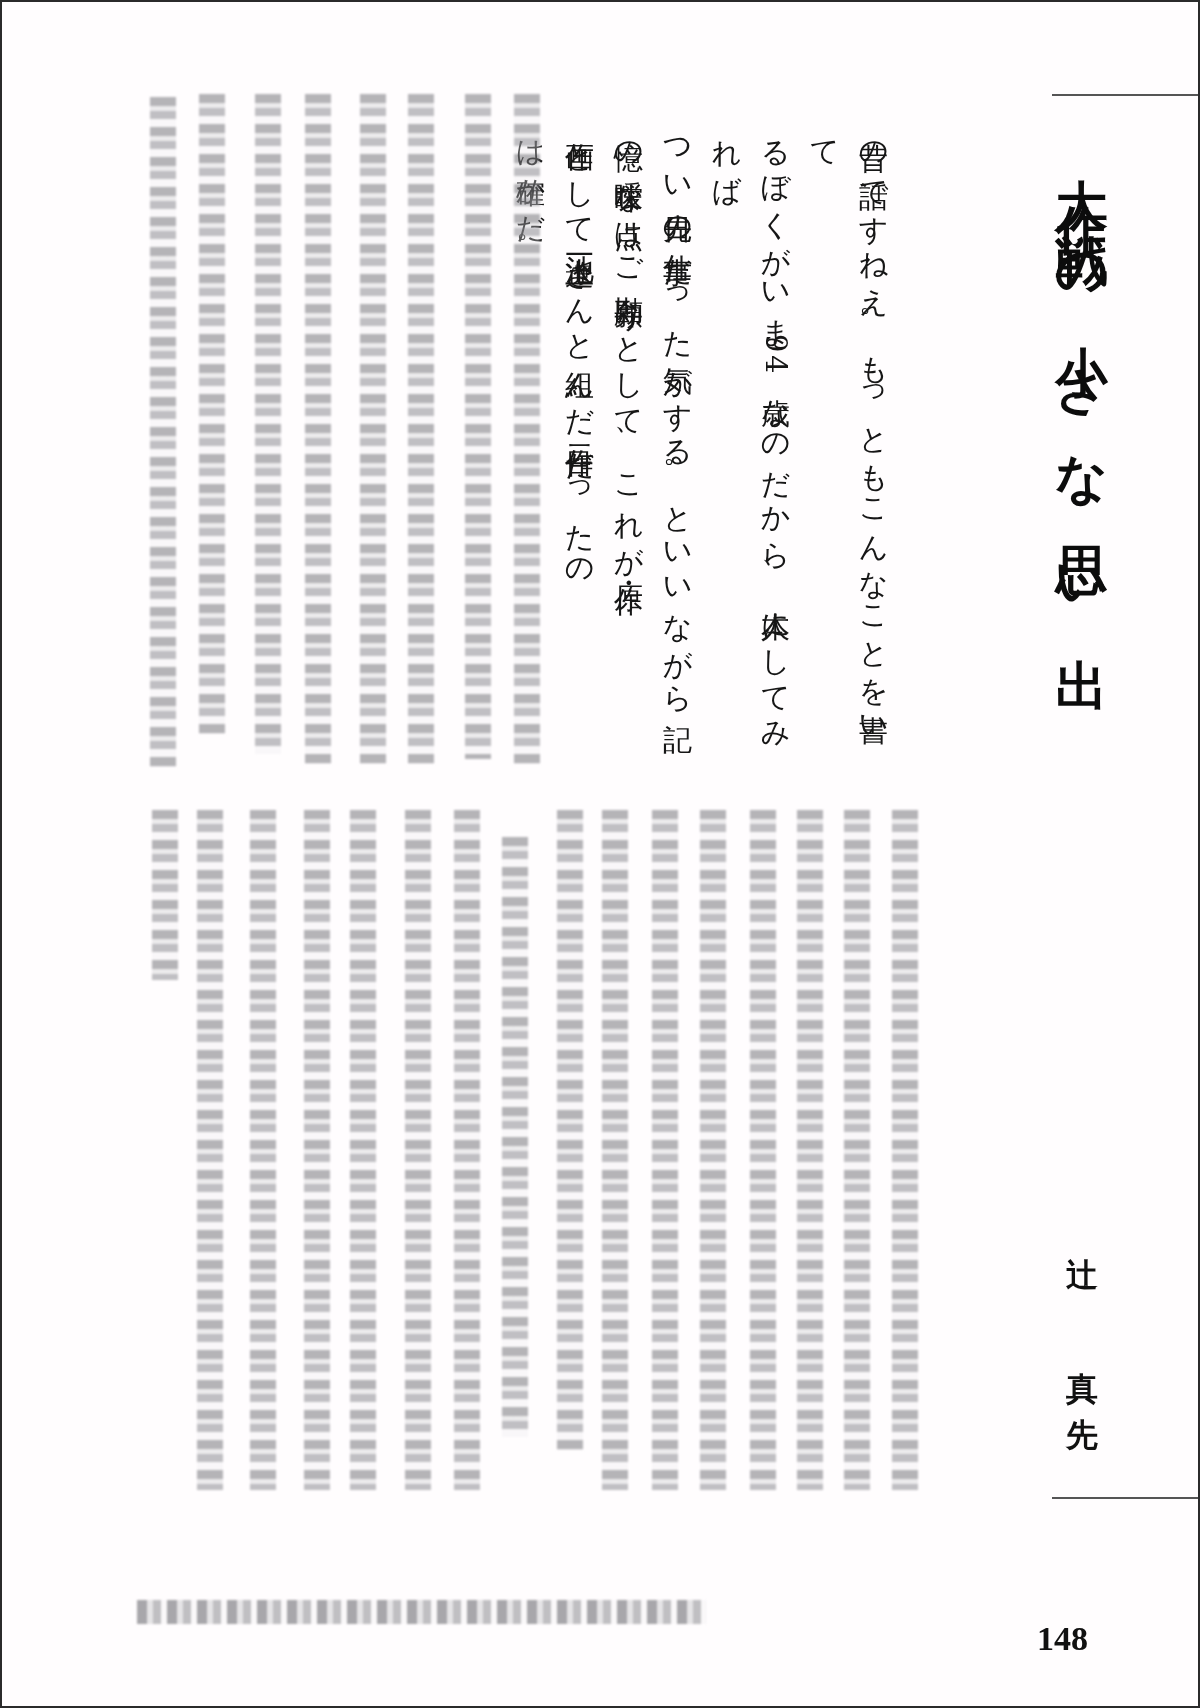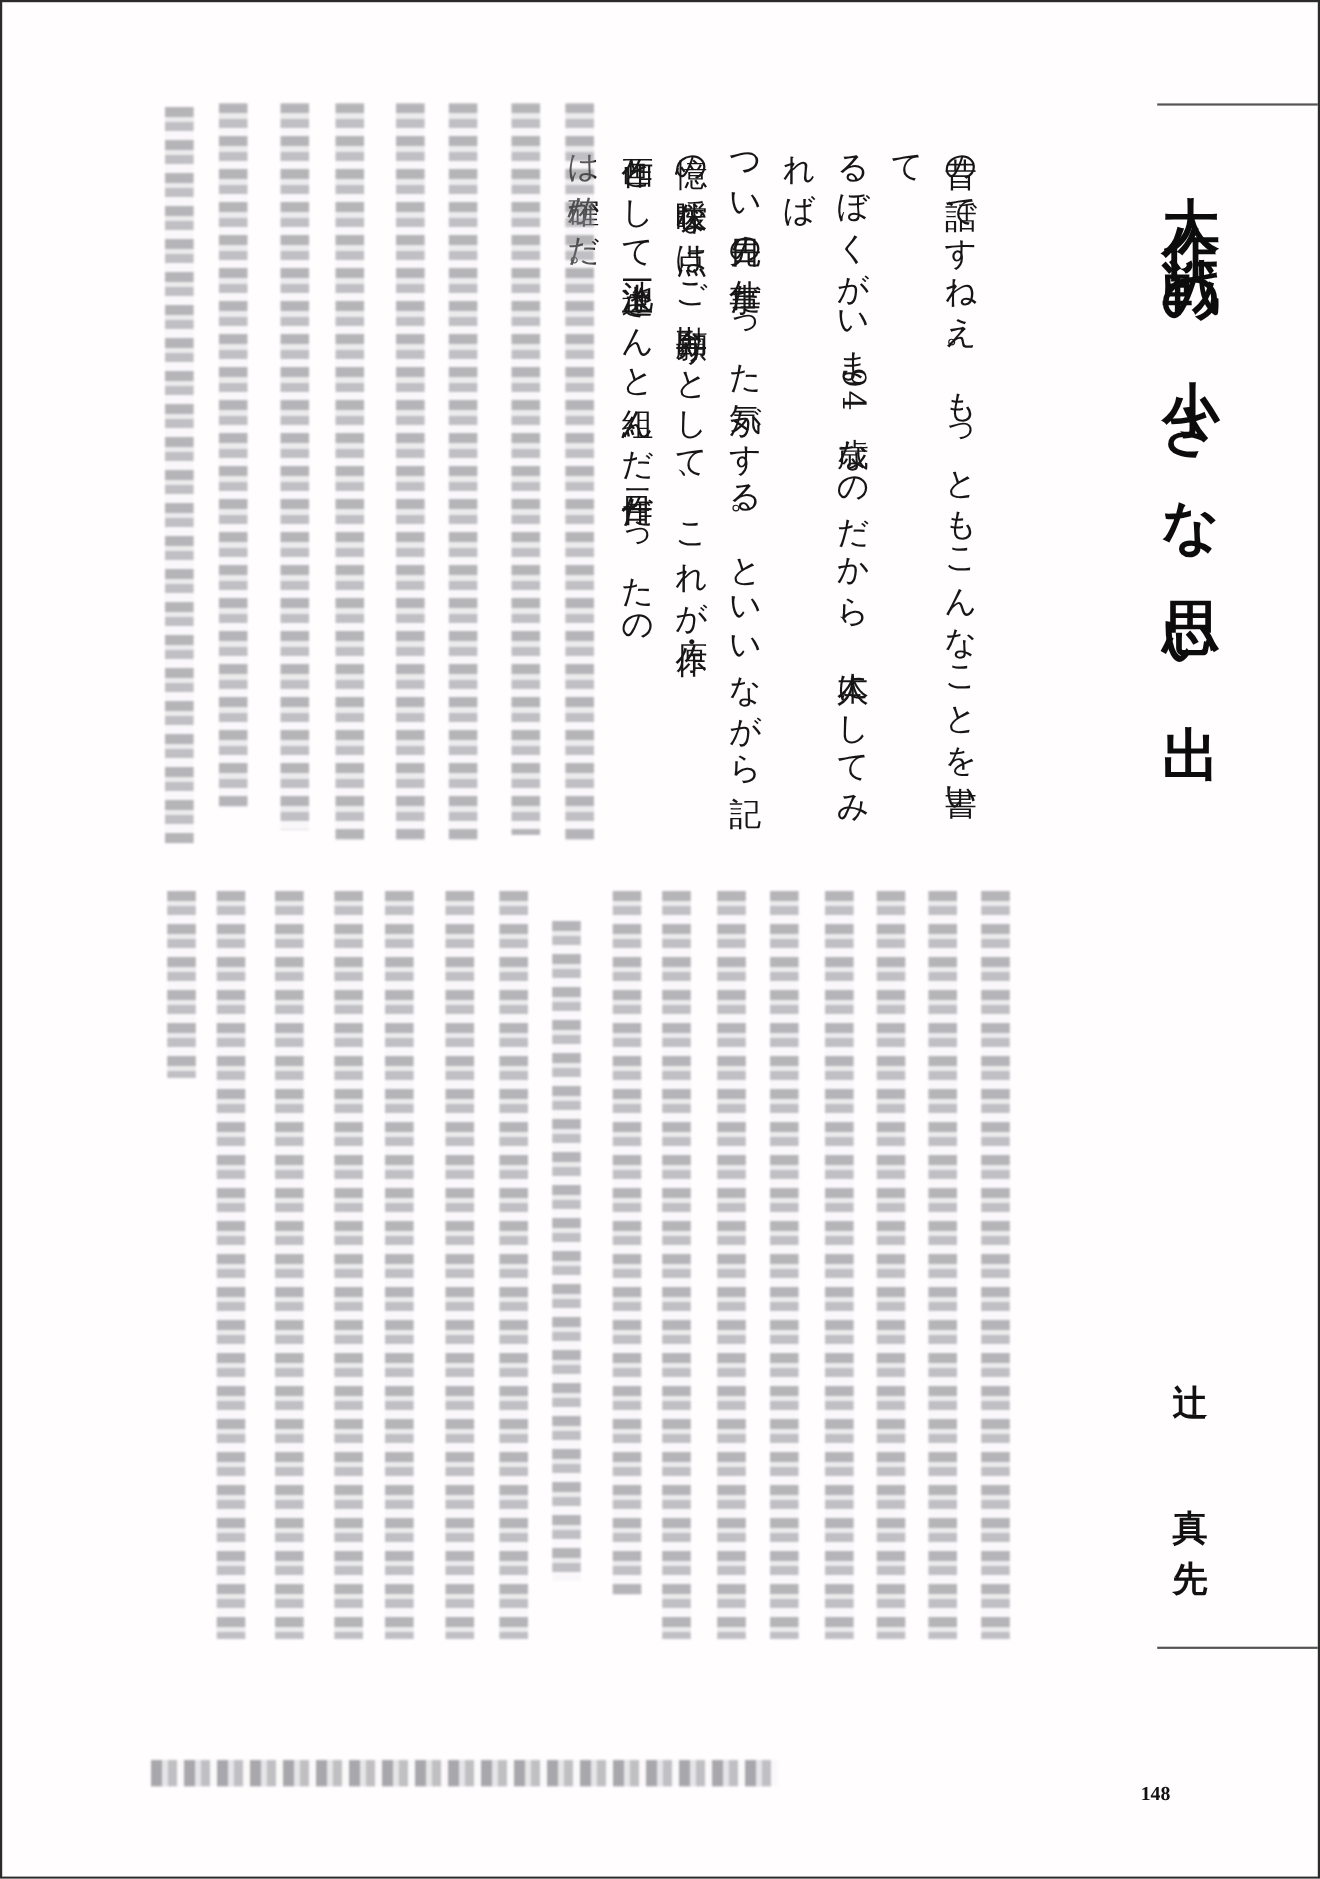--- a/index.html
+++ b/index.html
@@ -18,21 +18,21 @@
                writing-mode: vertical-rl; font-size: 29px; line-height: 49px;
                letter-spacing: 2.6px; color: #161616; }
   .blur-col { position: absolute; width: 26px;
               background-image:
                 repeating-linear-gradient(180deg, rgba(120,120,125,0.55) 0 9px, rgba(200,200,205,0.35) 9px 14px, rgba(150,150,155,0.6) 14px 22px, rgba(235,235,238,0.3) 22px 30px);
               filter: blur(1.2px); }
   .blur-note { position: absolute; left: 135px; top: 1598px; width: 570px; height: 24px;
                background-image:
                  repeating-linear-gradient(90deg, rgba(110,110,115,0.6) 0 10px, rgba(190,190,195,0.4) 10px 16px, rgba(140,140,145,0.55) 16px 24px, rgba(235,235,238,0.25) 24px 30px);
                filter: blur(1px); }
-  .page-number { position: absolute; left: 1035px; top: 1618px; font-size: 18px;
+  .page-number { position: absolute; left: 1035px; top: 1618px; font-size: 34px;
                  font-weight: bold; color: #111; font-family: "Liberation Serif", serif; }
 </style>
 </head>
 <body>
 
 <div class="page">
 
   <div class="rule" style="left:1050px; top:92px; width:146px;"></div>
   <div class="rule" style="left:1050px; top:1495px; width:146px;"></div>
 

